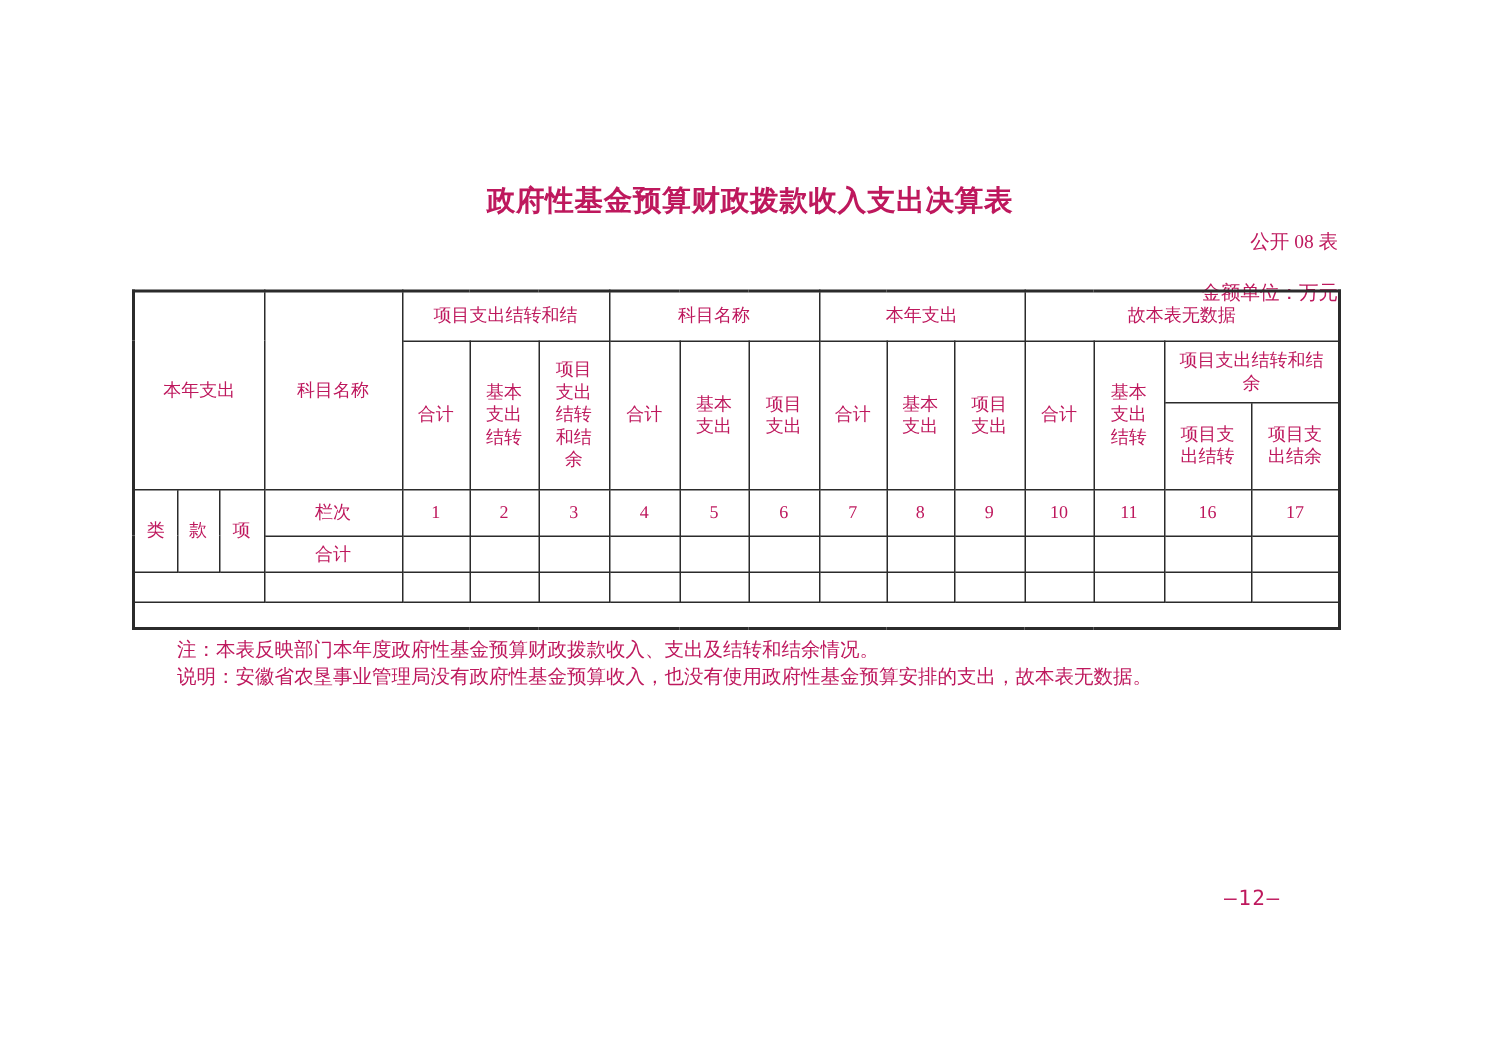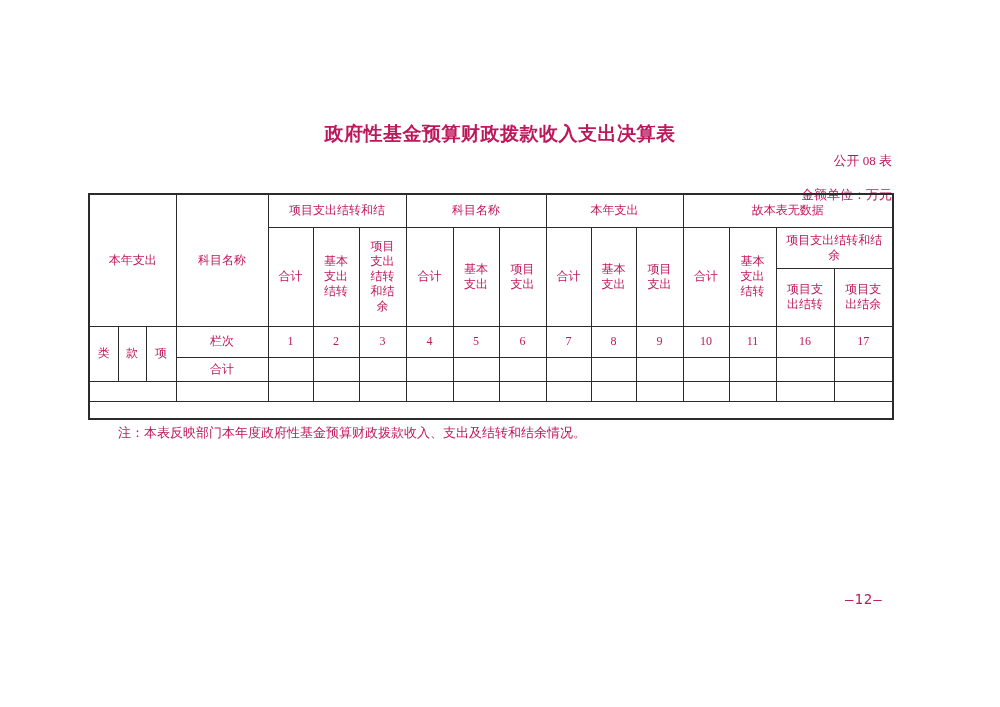--- a/index.html
+++ b/index.html
@@ -75,21 +75,21 @@
     position: absolute;
     top: 424px;
     left: 93px;
     font-size: 13px;
     line-height: 18px;
     margin-left: 25px;
   }
   .page-number {
     position: absolute;
     top: 591px;
-    left: 845px;
+    left: 816px;
     font-size: 14px;
     font-family: "DejaVu Sans Mono", "Liberation Mono", monospace;
     letter-spacing: 1px;
   }
 </style>
 </head>
 <body>
 
 <div class="page">
 
@@ -215,17 +215,18 @@
       <td></td>
     </tr>
     <tr class="row-merged">
       <td colspan="17"></td>
     </tr>
   </tbody>
     </table>
 
   <div class="notes">
     <div>注：本表反映部门本年度政府性基金预算财政拨款收入、支出及结转和结余情况。</div>
+    <div>说明：安徽省农垦事业管理局没有政府性基金预算收入，也没有使用政府性基金预算安排的支出，故本表无数据。</div>
   </div>
 
   <div class="page-number">—12—</div>
 
 </div>
 
 </body></html>

